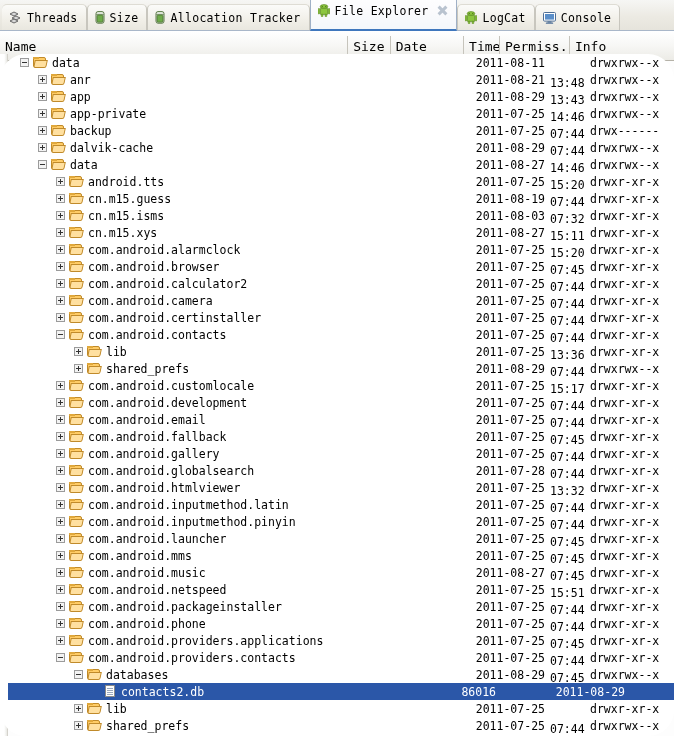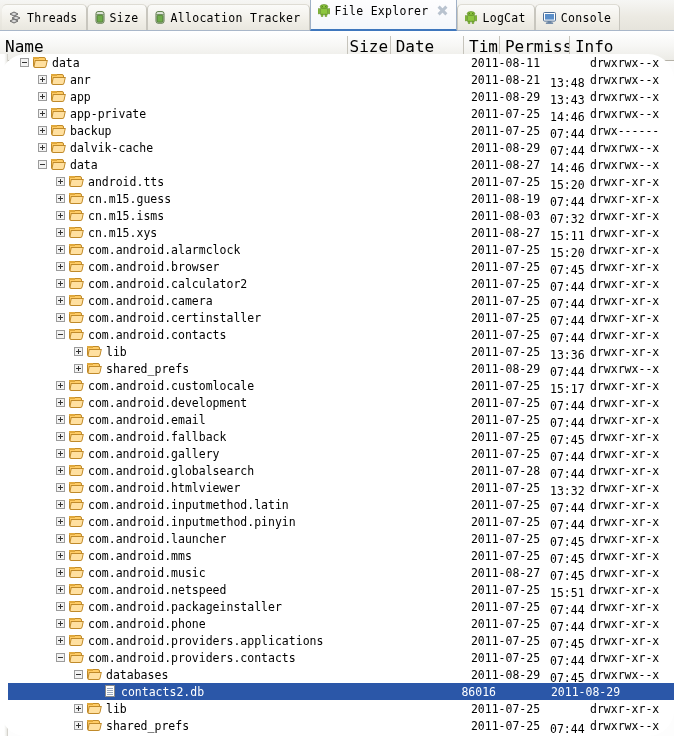--- a/index.html
+++ b/index.html
@@ -70,21 +70,21 @@
   .ico-console{width:13px;height:12px;}
 
   
   .hdr{
     position:absolute;left:0;top:31px;width:674px;height:30px;
     box-sizing:border-box;
     background:linear-gradient(to bottom,#ffffff 0%,#f7f7f5 48%,#ecebe6 100%);
     border-bottom:1px solid #b5b2a8;
     border-top:1px solid #ffffff;
     display:flex;align-items:center;
-    color:#000;font-size:16px;
+    color:#000;font-size:13px;
   }
   .hdr .hc{
     box-sizing:border-box;height:21px;display:flex;align-items:center;
     border-right:1px solid #c6c4bc;
     padding:0 5px;
     overflow:hidden;white-space:nowrap;
   }
   .hdr .hc.num{justify-content:flex-end;}
 
   
@@ -151,21 +151,21 @@
   }
   .file .pg{
     position:absolute;left:0;top:0;width:10px;height:12px;
     background:#fdfdfd;border:1px solid #8a8a8a;box-sizing:border-box;
   }
   .file .l{position:absolute;left:2px;width:6px;height:1px;background:#9aa8bd;}
 
   .nm{overflow:hidden;text-overflow:clip;}
 
   .c-size{width:48px;flex:none;text-align:right;padding-right:5px;box-sizing:border-box;}
-  .c-date{width:84px;flex:none;text-align:center;padding-left:5px;box-sizing:border-box;}
+  .c-date{width:84px;flex:none;text-align:right;padding-left:5px;box-sizing:border-box;}
   .c-time{width:40px;flex:none;text-align:left;padding-left:5px;box-sizing:border-box;margin-top:40px;}
   .c-perm{width:80px;flex:none;text-align:left;padding-left:5px;box-sizing:border-box;}
   .c-info{flex:1 1 auto;padding-left:5px;box-sizing:border-box;}
 </style>
 </head>
 <body>
 
 <div id="app">
 
   <div class="tabbar" id="tabbar">

